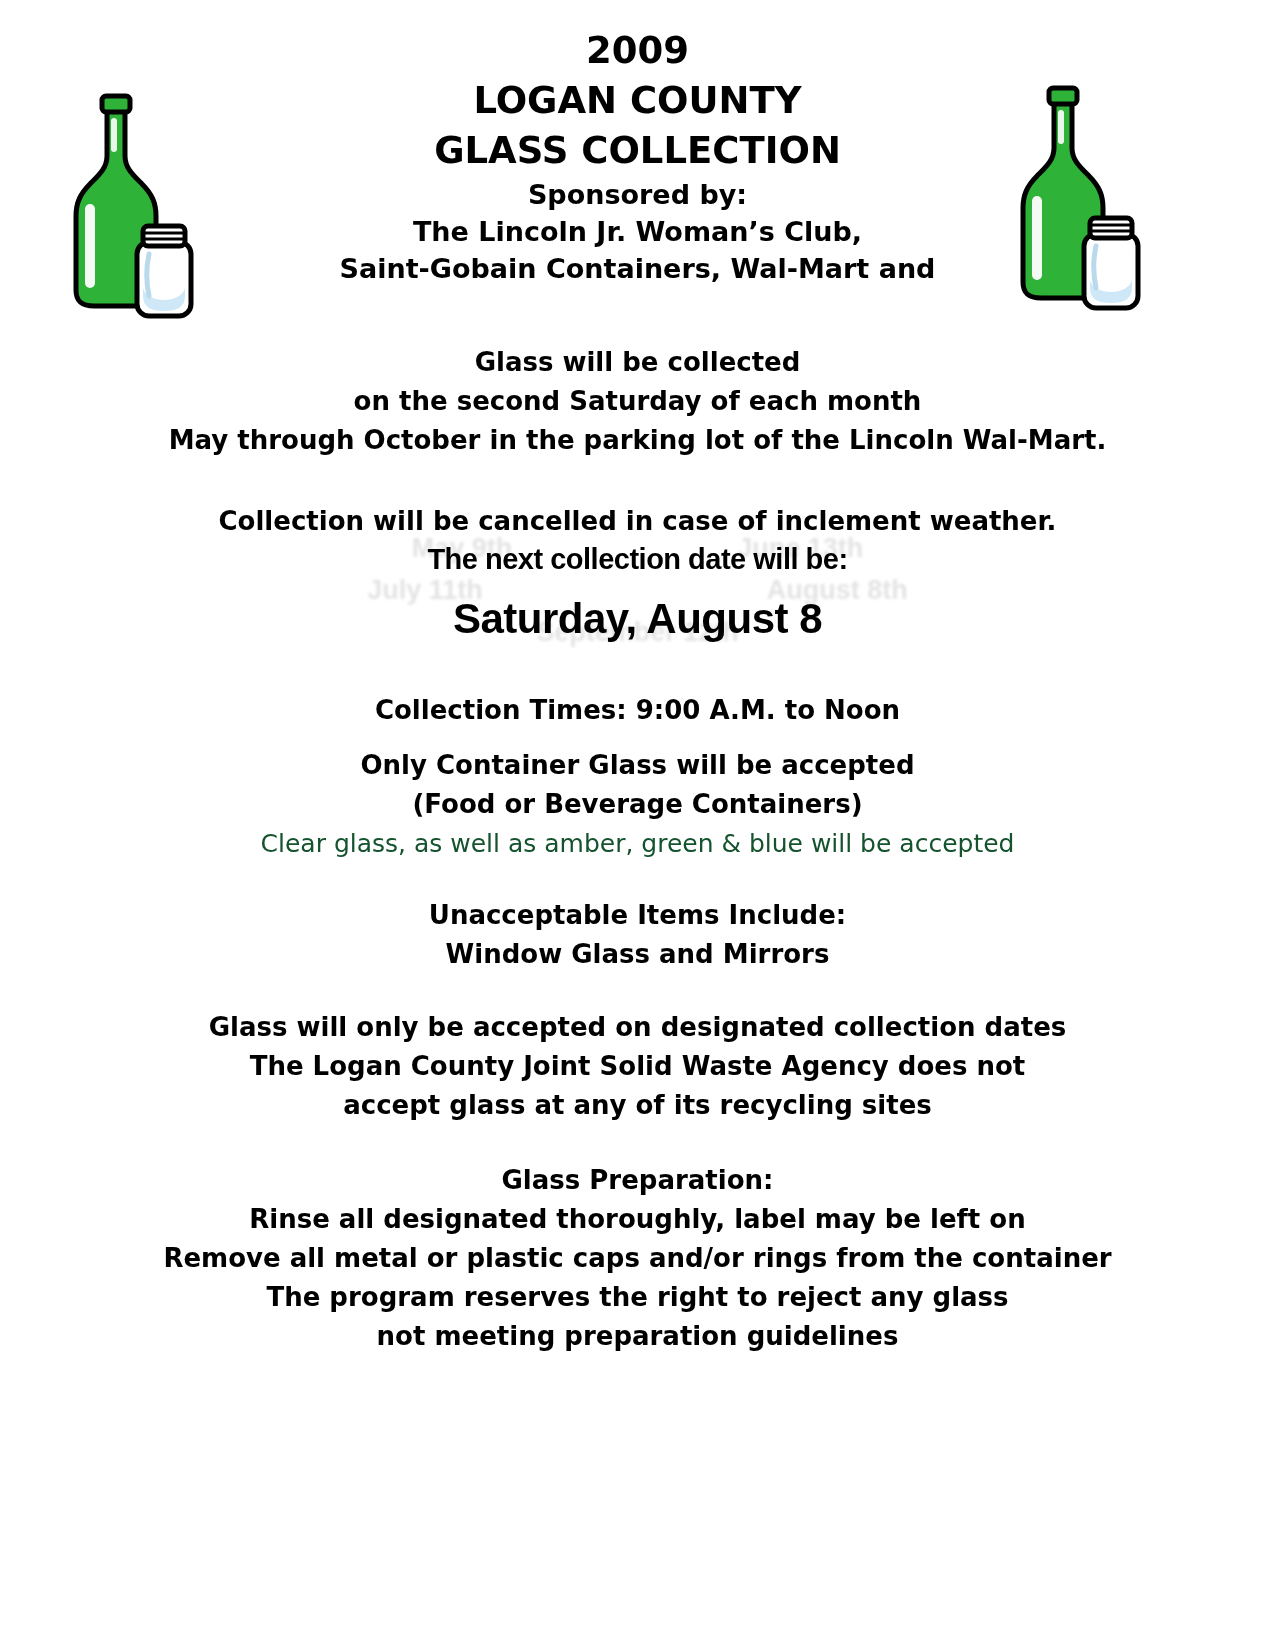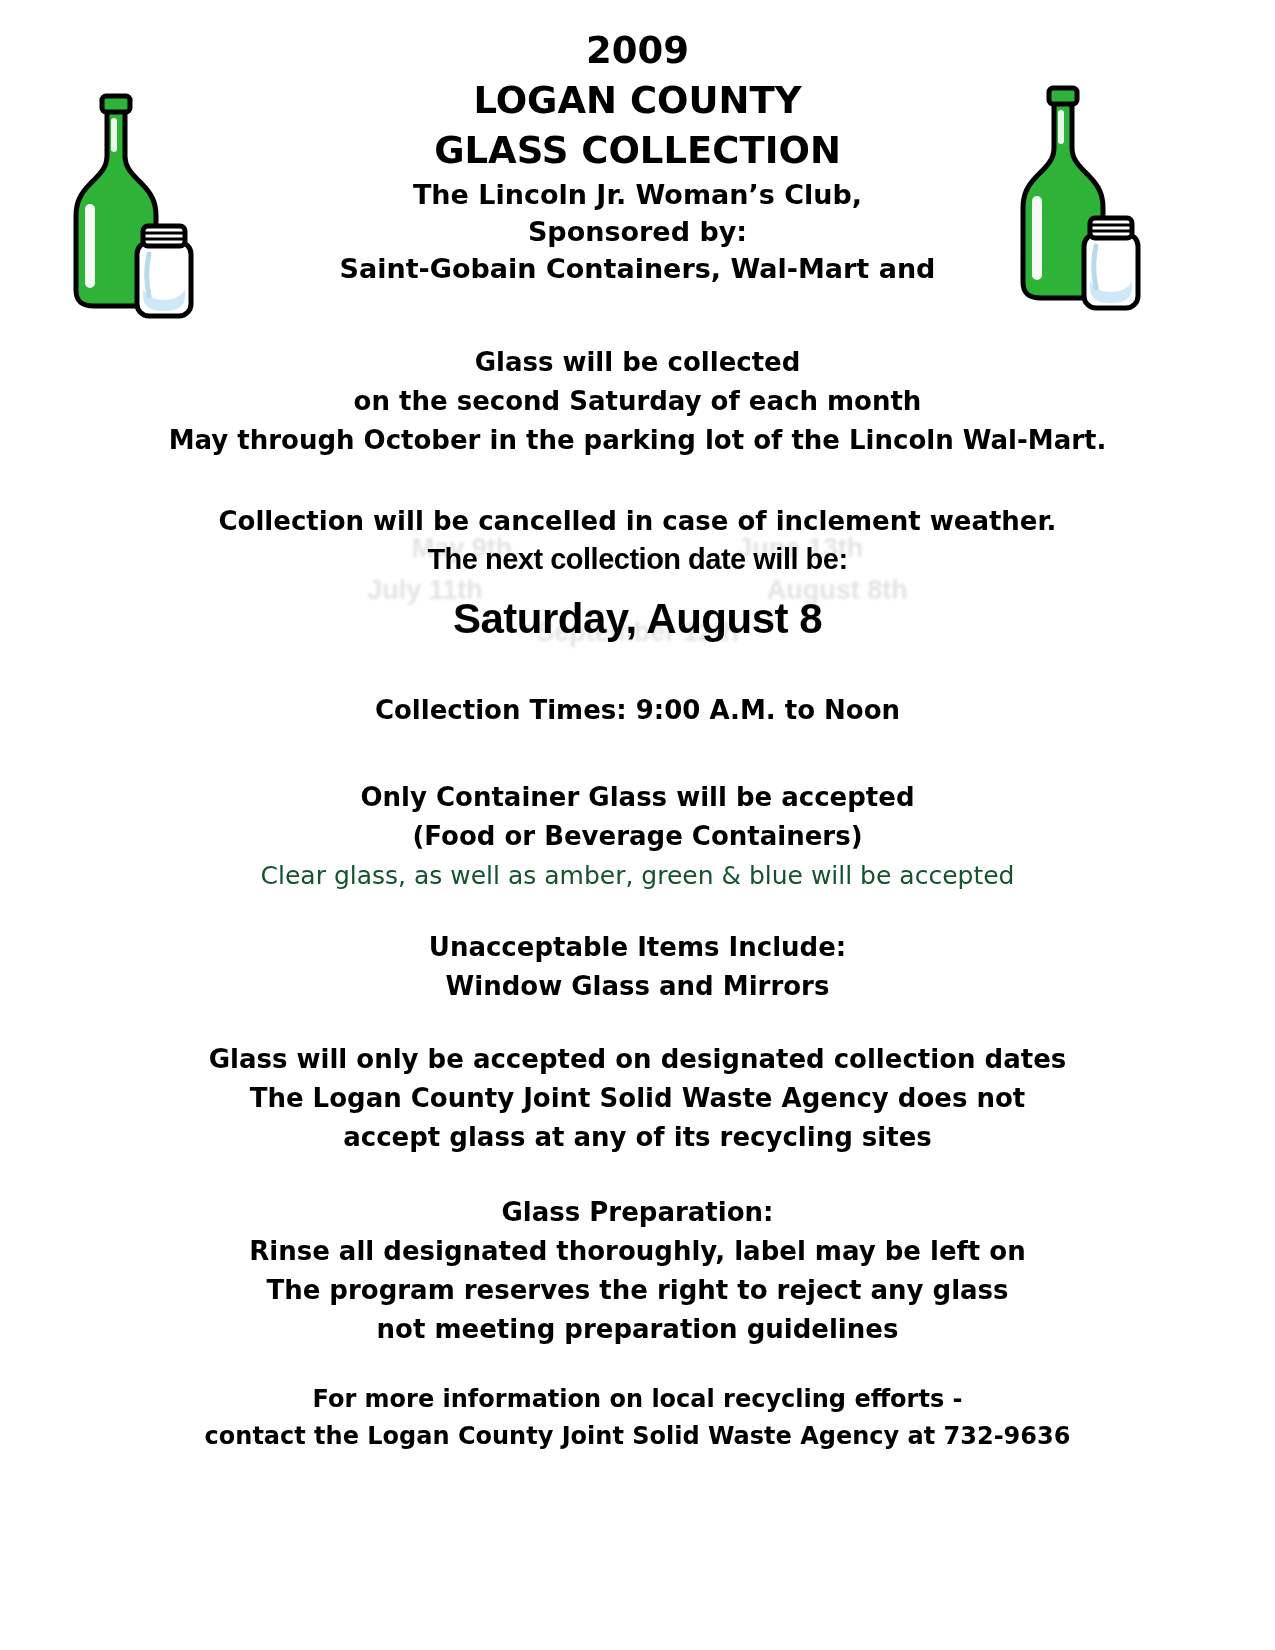--- a/index.html
+++ b/index.html
@@ -27,21 +27,21 @@
   .title-line  { font-size: 37px; font-weight: 700; line-height: 50px; }
   .head-line   { font-size: 27px; font-weight: 700; line-height: 37px; }
   .body-line   { font-size: 26px; font-weight: 700; line-height: 39px; }
   .light-line  { font-size: 25px; font-weight: 400; line-height: 40px; color: #14532d; }
   .footer-line { font-size: 24px; font-weight: 700; line-height: 37px; }
 
   .blk-collection   { margin-top: 56px; }
   .blk-cancellation { margin-top: 42px; }
   .blk-nextdate     { position: relative; }
   .blk-times        { margin-top: 46px; }
-  .blk-accepted     { margin-top: 48px; }
+  .blk-accepted     { margin-top: 16px; }
   .blk-unacceptable { margin-top: 32px; }
   .blk-designated   { margin-top: 34px; }
   .blk-preparation  { margin-top: 36px; }
   .blk-footer       { margin-top: 32px; }
 
   .date-label {
     font-family: "Liberation Sans", sans-serif;
     font-size: 29px;
     font-weight: 700;
     line-height: 36px;
@@ -124,22 +124,22 @@
       </g>
     </svg>
   </div>
 
   <div class="content">
 
     <div class="blk-title">
       <div class="title-line">2009</div>
       <div class="title-line">LOGAN COUNTY</div>
       <div class="title-line">GLASS COLLECTION</div>
+      <div class="head-line">Sponsored by:</div>
       <div class="head-line">The Lincoln Jr. Woman’s Club,</div>
-      <div class="head-line">Sponsored by:</div>
       <div class="head-line">Saint-Gobain Containers, Wal-Mart and</div>
     </div>
 
     <div class="blk-collection">
       <div class="body-line">Glass will be collected</div>
       <div class="body-line">on the second Saturday of each month</div>
       <div class="body-line">May through October in the parking lot of the Lincoln Wal-Mart.</div>
     </div>
 
     <div class="blk-cancellation">
@@ -173,23 +173,20 @@
 
     <div class="blk-designated">
       <div class="body-line">Glass will only be accepted on designated collection dates</div>
       <div class="body-line">The Logan County Joint Solid Waste Agency does not</div>
       <div class="body-line">accept glass at any of its recycling sites</div>
     </div>
 
     <div class="blk-preparation">
       <div class="body-line">Glass Preparation:</div>
       <div class="body-line">Rinse all designated thoroughly, label may be left on</div>
+      <div class="body-line">Remove all metal or plastic caps and/or rings from the container</div>
       <div class="body-line">The program reserves the right to reject any glass</div>
       <div class="body-line">not meeting preparation guidelines</div>
     </div>
 
-    <div class="blk-footer">
-      <div class="footer-line">For more information on local recycling efforts -</div>
-      <div class="footer-line">contact the Logan County Joint Solid Waste Agency at 732-9636</div>
-    </div>
 
   </div>
 </div>
 
 </body></html>

